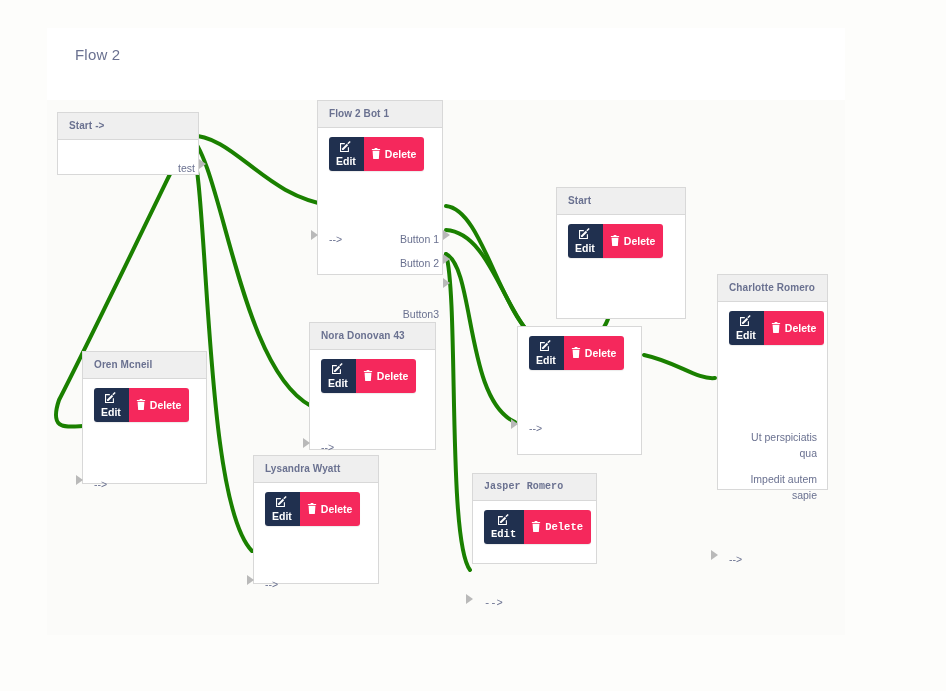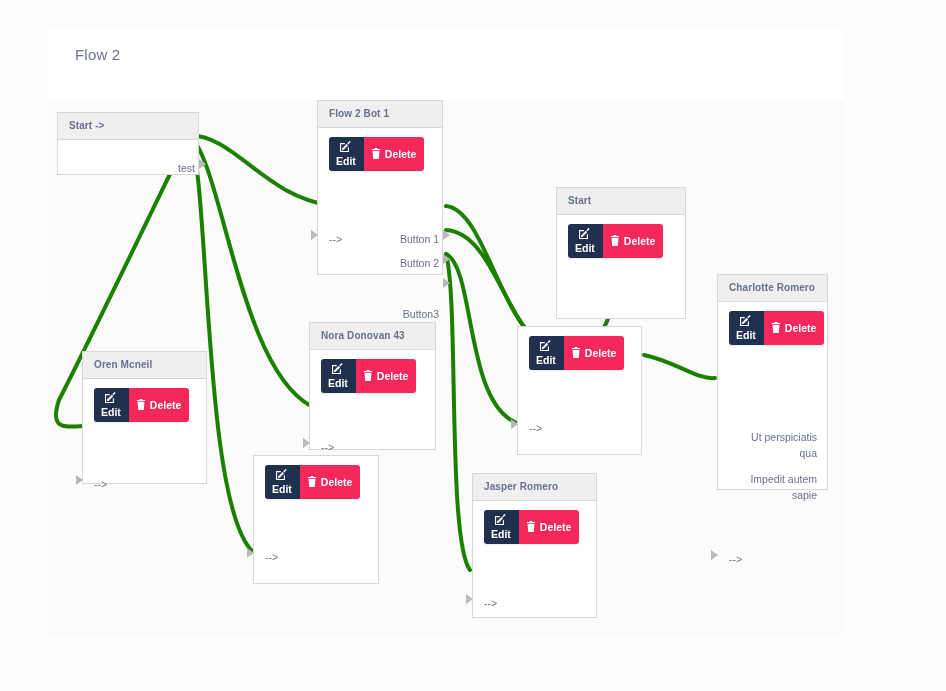--- a/index.html
+++ b/index.html
@@ -355,20 +355,21 @@
                   </svg>
                 </span>
                 <span>Delete</span>
               </div>
             </div>
             <div class="port port-in" style="top: 96px;">--&gt;</div>
             <div class="port-marker" style="left: -7px; top: 92px;"></div>
           </div>
         </div>
         <div class="node" style="left: 206px; top: 355px; width: 126px; height: 129px;">
+          <div class="node-header">Lysandra Wyatt</div>
           <div class="node-body">
             <div class="btn-group">
               <div class="btn btn-edit">
                 <span>
                   <svg width="11" height="11" viewBox="0 0 16 16" fill="#fff">
                     <path d="M15.5 1.5 14 0 10.6 3.4 12.1 4.9 15.5 1.5z"></path>
                     <path d="M9.9 4.1 3 11v2h2l6.9-6.9-2-2z"></path>
                     <path d="M0 3h7v1.6H1.6v9.8h9.8V9H13v7H0V3z"></path>
                   </svg>
                 </span>
@@ -381,21 +382,21 @@
                     <path d="M2 4h10l-.8 11.2a1 1 0 0 1-1 .8H3.8a1 1 0 0 1-1-.8L2 4z"></path>
                   </svg>
                 </span>
                 <span>Delete</span>
               </div>
             </div>
             <div class="port port-in" style="top: 96px;">--&gt;</div>
             <div class="port-marker" style="left: -7px; top: 92px;"></div>
           </div>
         </div>
-        <div class="node" style="left: 425px; top: 373px; width: 125px; height: 145px;">
+        <div class="node" style="left: 425px; top: 373px; width: 125px; height: 91px; font-family: Liberation Mono, monospace;">
           <div class="node-header">Jasper Romero</div>
           <div class="node-body">
             <div class="btn-group">
               <div class="btn btn-edit">
                 <span>
                   <svg width="11" height="11" viewBox="0 0 16 16" fill="#fff">
                     <path d="M15.5 1.5 14 0 10.6 3.4 12.1 4.9 15.5 1.5z"></path>
                     <path d="M9.9 4.1 3 11v2h2l6.9-6.9-2-2z"></path>
                     <path d="M0 3h7v1.6H1.6v9.8h9.8V9H13v7H0V3z"></path>
                   </svg>

